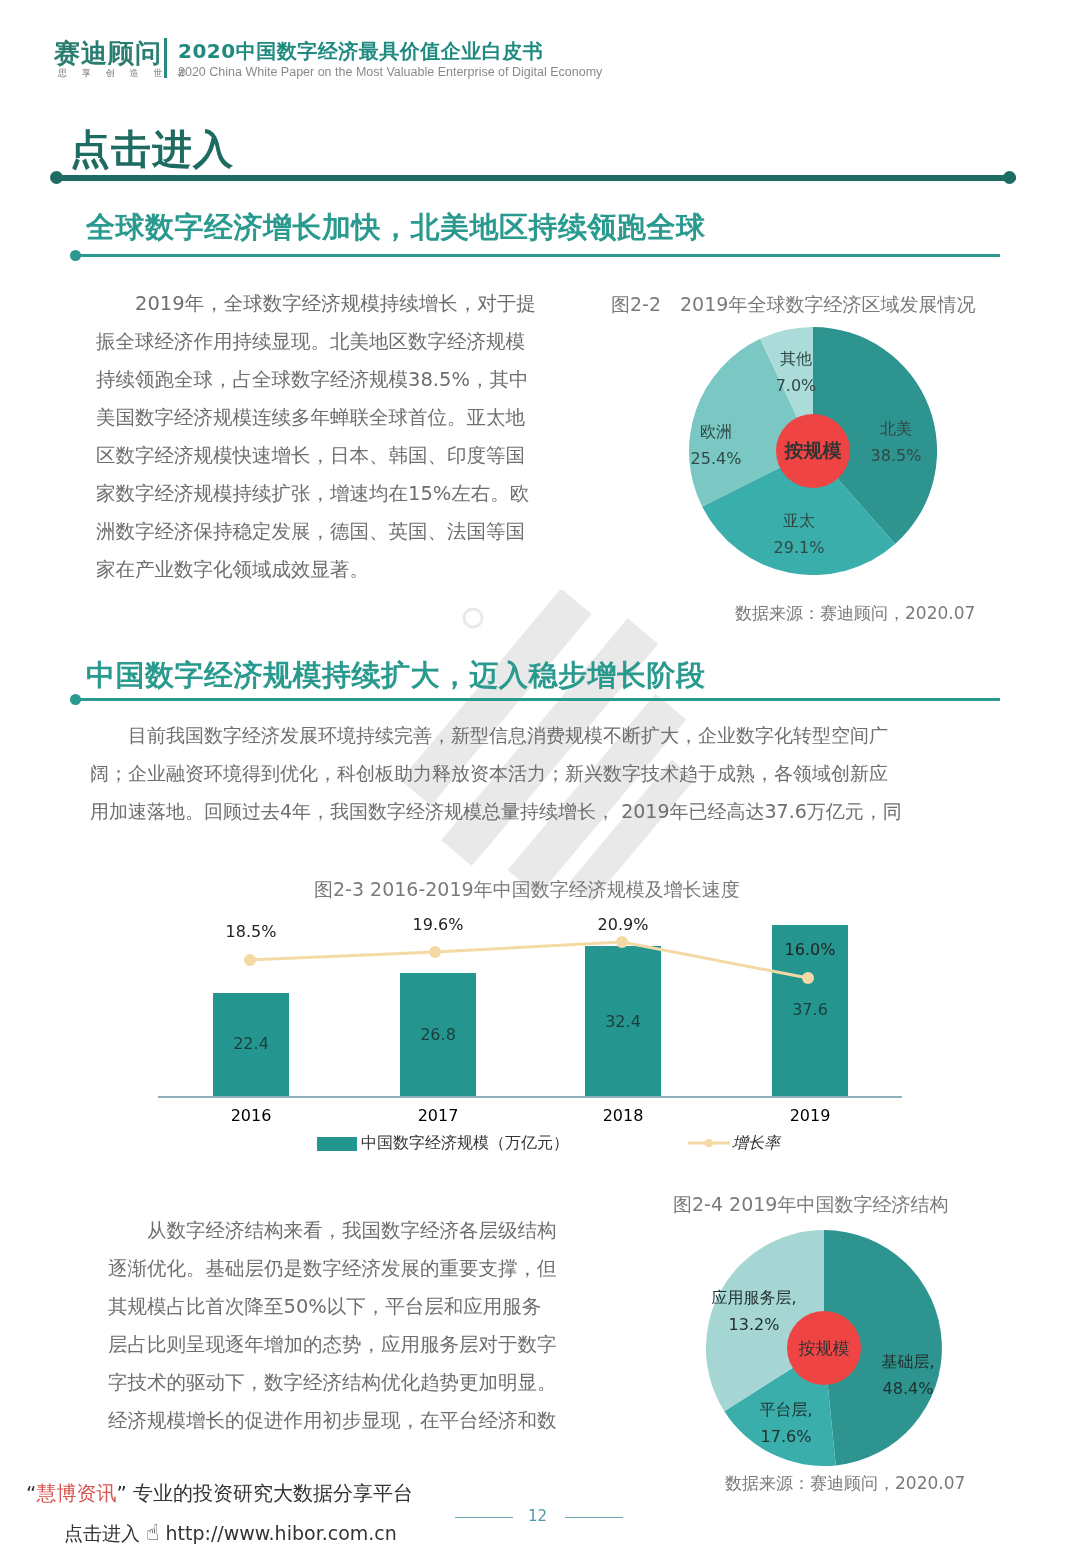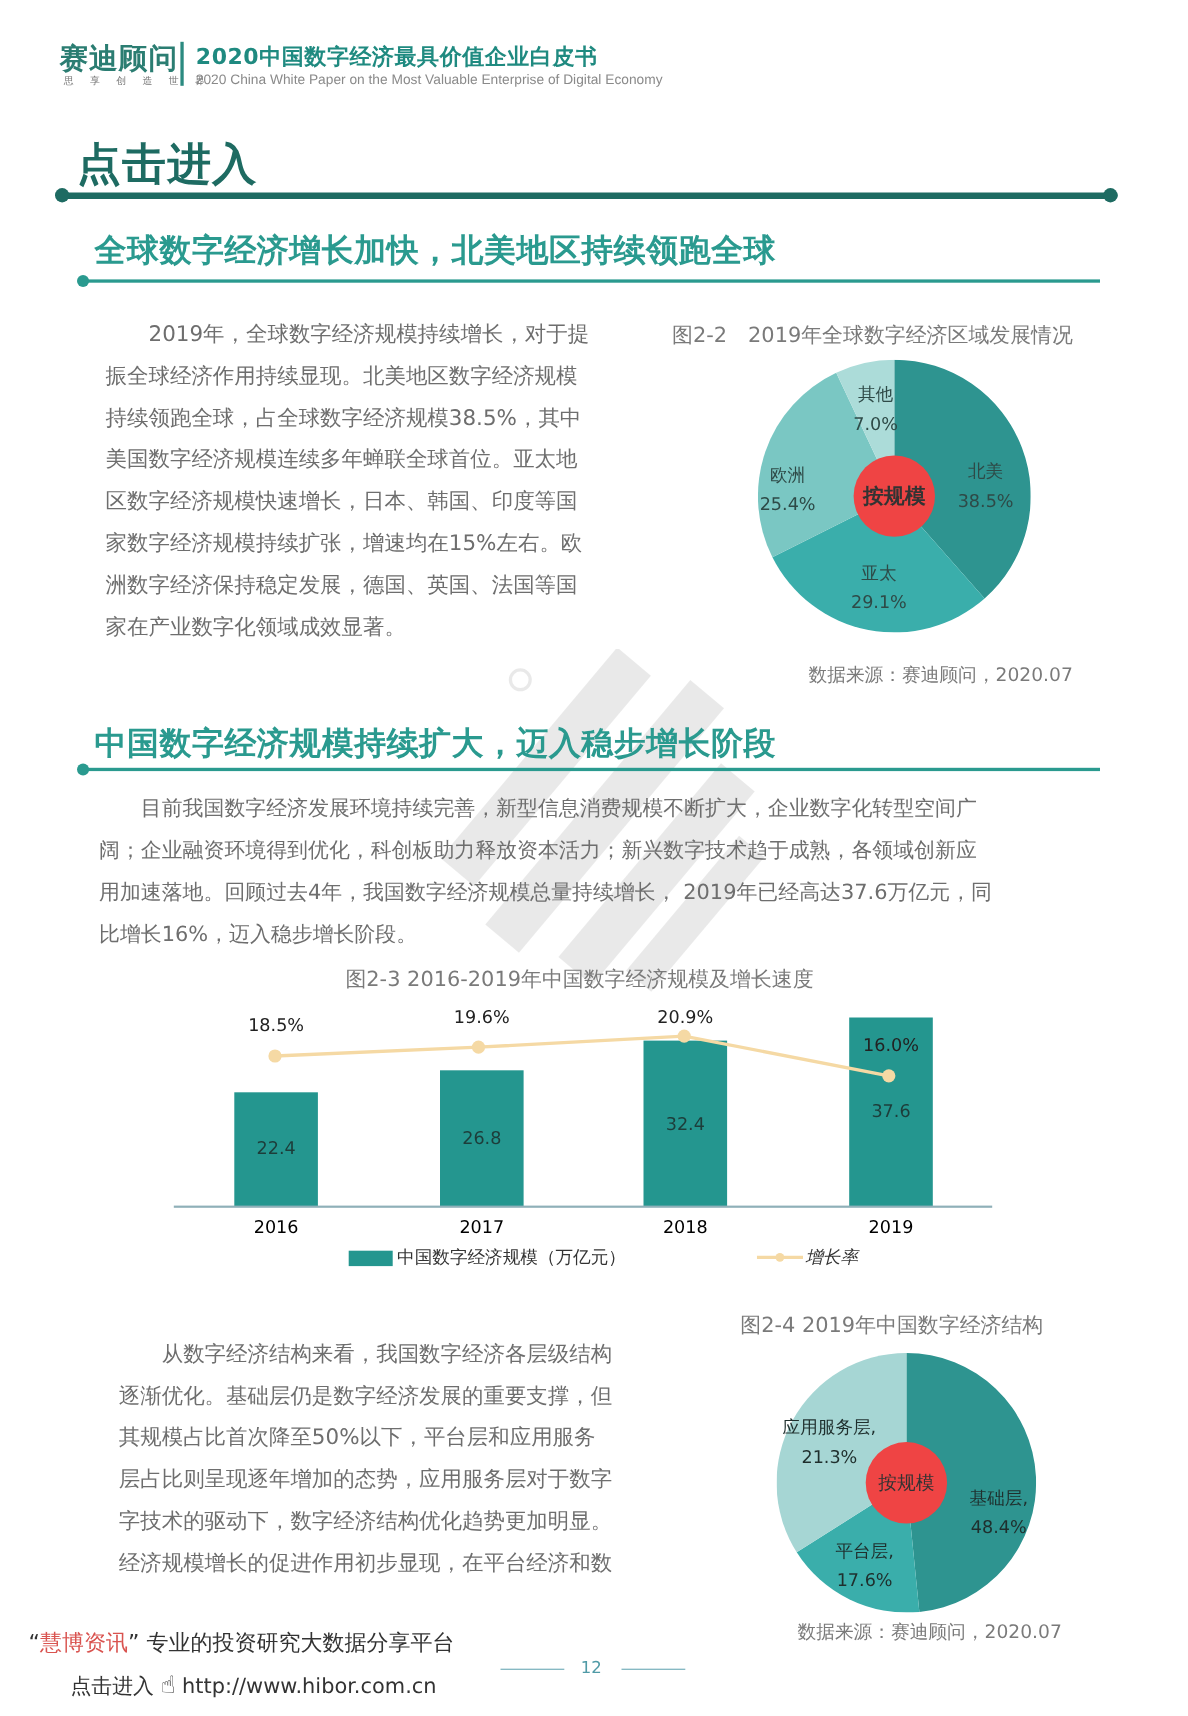--- a/index.html
+++ b/index.html
@@ -125,21 +125,20 @@
 <div class="abs source" style="left:735px; top:602px;">数据来源：赛迪顾问，2020.07</div>
 
 <div class="abs sub-title" style="left:86px; top:656px;">中国数字经济规模持续扩大，迈入稳步增长阶段</div>
 <div class="abs sub-rule" style="left:74px; top:698px; width:926px;"></div>
 <div class="abs sub-dot" style="left:70px; top:694px;"></div>
 
 <div class="abs para" style="left:90px; top:716px; width:900px; font-size:19px;">
   <div>　　目前我国数字经济发展环境持续完善，新型信息消费规模不断扩大，企业数字化转型空间广</div>
   <div>阔；企业融资环境得到优化，科创板助力释放资本活力；新兴数字技术趋于成熟，各领域创新应</div>
   <div>用加速落地。回顾过去4年，我国数字经济规模总量持续增长， 2019年已经高达37.6万亿元，同</div>
-  <div>比增长16%，迈入稳步增长阶段。</div>
 </div>
 
 <div class="abs fig-caption" style="left:314px; top:877px;">图2-3  2016-2019年中国数字经济规模及增长速度</div>
 
 <div class="abs" style="left:0; top:0; width:1080px; height:1560px; pointer-events:none;">
   <div class="bar" style="left:213px; top:993px; width:76px; height:104px;"></div>
   <div class="bar" style="left:400px; top:973px; width:76px; height:124px;"></div>
   <div class="bar" style="left:585px; top:946px; width:76px; height:151px;"></div>
   <div class="bar" style="left:772px; top:925px; width:76px; height:172px;"></div>
   <div class="axis" style="left:158px; top:1096px; width:744px;"></div>
@@ -200,21 +199,21 @@
   <div class="pie-label" style="left:162px; top:118px; width:80px; color:#1f2f2d;">
     <div>基础层,</div>
     <div>48.4%</div>
   </div>
   <div class="pie-label" style="left:40px; top:166px; width:80px; color:#1f2f2d;">
     <div>平台层,</div>
     <div>17.6%</div>
   </div>
   <div class="pie-label" style="left:-2px; top:54px; width:100px; color:#1f2f2d;">
     <div>应用服务层,</div>
-    <div>21.3%</div>
+    <div>13.2%</div>
   </div>
 </div>
 
 <div class="abs source" style="left:725px; top:1472px;">数据来源：赛迪顾问，2020.07</div>
 
 <div class="abs footer-ad">
   <span>“</span><span class="brand">慧博资讯</span><span>”</span>
   <span>专业的投资研究大数据分享平台</span>
 </div>
 <div class="abs footer-link">

